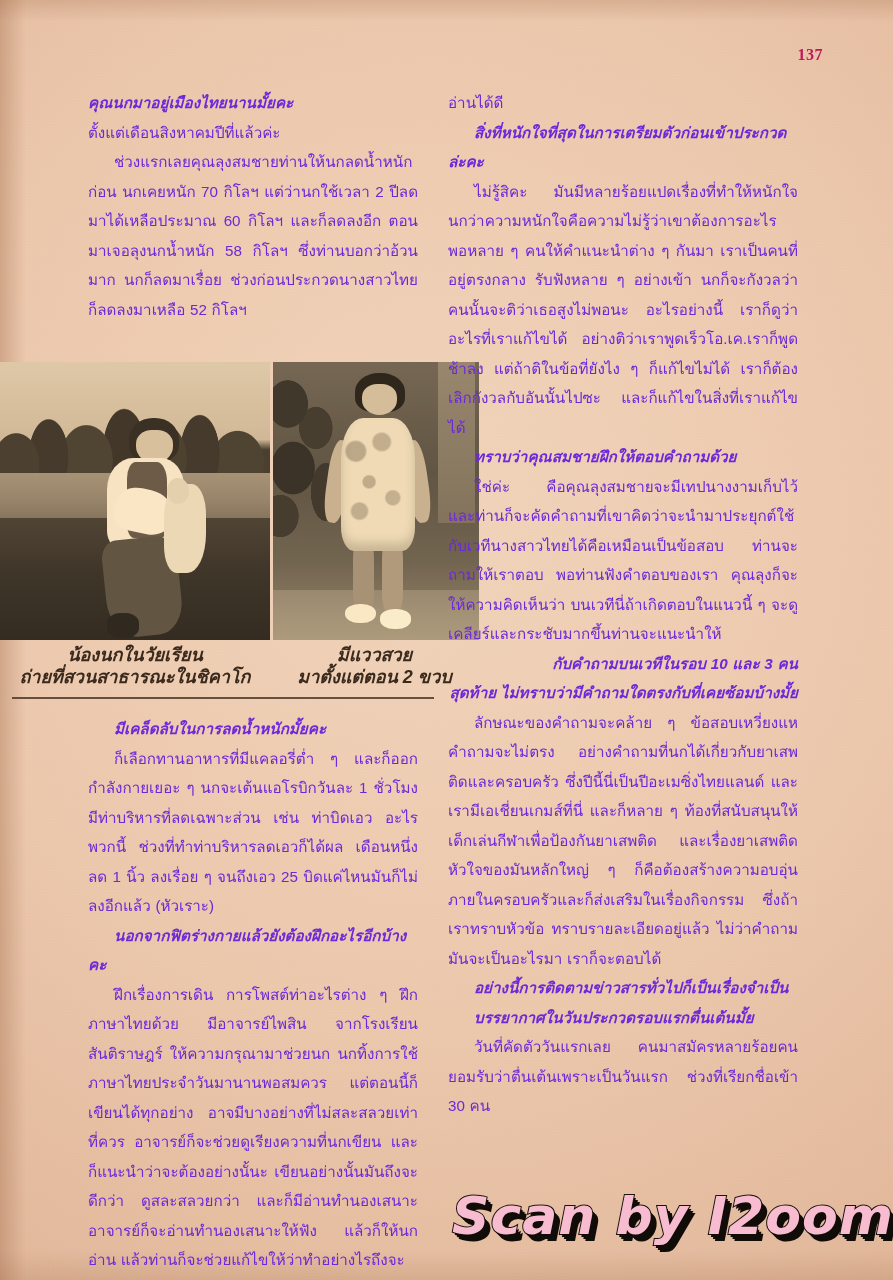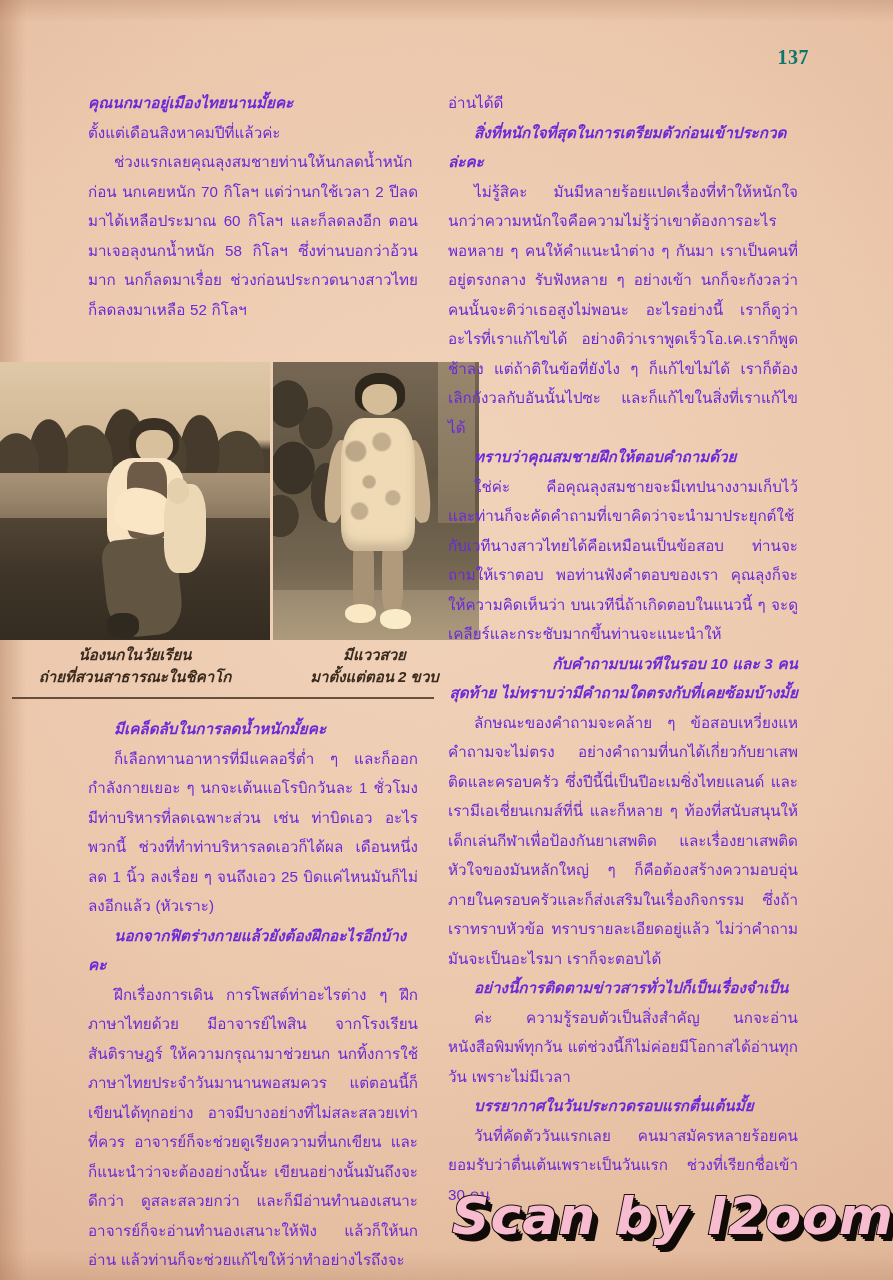--- a/index.html
+++ b/index.html
@@ -41,26 +41,26 @@
     opacity: .30;
     background-image:
       repeating-linear-gradient(0deg, rgba(120,70,40,.05) 0px, rgba(120,70,40,0) 2px, rgba(120,70,40,.04) 3px),
       repeating-linear-gradient(90deg, rgba(120,70,40,.04) 0px, rgba(120,70,40,0) 3px);
     pointer-events: none;
   }
 
   
   .page-number {
     position: absolute;
-    right: 84px;
+    right: 70px;
     top: 46px;
     font-family: "Liberation Serif", "DejaVu Serif", serif;
-    font-size: 20px;
-    font-weight: 700;
-    color: #0f766e;
+    font-size: 16px;
+    font-weight: 700;
+    color: #be185d;
     letter-spacing: .5px;
   }
 
   
   .col {
     position: absolute;
     color: #6d28d9;
     font-family: "Liberation Sans", "DejaVu Sans", sans-serif;
   }
   .col-left  { left: 88px;  top: 88px; width: 330px; }
@@ -259,21 +259,21 @@
     position: absolute;
     left: 0px;
     top: 644px;
     width: 479px;
     display: flex;
   }
   .caption {
     font-family: "Liberation Sans", "DejaVu Sans", sans-serif;
     font-style: italic;
     font-weight: 700;
-    font-size: 15px;
+    font-size: 18px;
     line-height: 22px;
     color: #3a2a1d;
     text-align: center;
   }
   .caption-a { width: 270px; }
   .caption-b { width: 209px; }
 
   .rule {
     position: absolute;
     left: 12px;
@@ -381,19 +381,18 @@
 
   <div class="col col-right">
     <p class="para">อ่านได้ดี</p>
     <p class="para q indent">สิ่งที่หนักใจที่สุดในการเตรียมตัวก่อนเข้าประกวดล่ะคะ</p>
     <p class="para indent">ไม่รู้สิคะ มันมีหลายร้อยแปดเรื่องที่ทำให้หนักใจ นกว่าความหนักใจคือความไม่รู้ว่าเขาต้องการอะไร พอหลาย ๆ คนให้คำแนะนำต่าง ๆ กันมา เราเป็นคนที่อยู่ตรงกลาง รับฟังหลาย ๆ อย่างเข้า นกก็จะกังวลว่าคนนั้นจะติว่าเธอสูงไม่พอนะ อะไรอย่างนี้ เราก็ดูว่าอะไรที่เราแก้ไขได้ อย่างติว่าเราพูดเร็วโอ.เค.เราก็พูดช้าลง แต่ถ้าติในข้อที่ยังไง ๆ ก็แก้ไขไม่ได้ เราก็ต้องเลิกกังวลกับอันนั้นไปซะ และก็แก้ไขในสิ่งที่เราแก้ไขได้</p>
     <p class="para q indent">ทราบว่าคุณสมชายฝึกให้ตอบคำถามด้วย</p>
     <p class="para indent">ใช่ค่ะ คือคุณลุงสมชายจะมีเทปนางงามเก็บไว้ และท่านก็จะคัดคำถามที่เขาคิดว่าจะนำมาประยุกต์ใช้กับเวทีนางสาวไทยได้คือเหมือนเป็นข้อสอบ ท่านจะถามให้เราตอบ พอท่านฟังคำตอบของเรา คุณลุงก็จะให้ความคิดเห็นว่า บนเวทีนี่ถ้าเกิดตอบในแนวนี้ ๆ จะดูเคลียร์และกระชับมากขึ้นท่านจะแนะนำให้</p>
     <p class="para center-q">กับคำถามบนเวทีในรอบ 10 และ 3 คนสุดท้าย ไม่ทราบว่ามีคำถามใดตรงกับที่เคยซ้อมบ้างมั้ย</p>
     <p class="para indent">ลักษณะของคำถามจะคล้าย ๆ ข้อสอบเหวี่ยงแหคำถามจะไม่ตรง อย่างคำถามที่นกได้เกี่ยวกับยาเสพติดและครอบครัว ซึ่งปีนี้นี่เป็นปีอะเมซิ่งไทยแลนด์ และเรามีเอเชี่ยนเกมส์ที่นี่ และก็หลาย ๆ ท้องที่สนับสนุนให้เด็กเล่นกีฬาเพื่อป้องกันยาเสพติด และเรื่องยาเสพติด หัวใจของมันหลักใหญ่ ๆ ก็คือต้องสร้างความอบอุ่นภายในครอบครัวและก็ส่งเสริมในเรื่องกิจกรรม ซึ่งถ้าเราทราบหัวข้อ ทราบรายละเอียดอยู่แล้ว ไม่ว่าคำถามมันจะเป็นอะไรมา เราก็จะตอบได้</p>
     <p class="para q indent">อย่างนี้การติดตามข่าวสารทั่วไปก็เป็นเรื่องจำเป็น</p>
-    <p class="para indent">ค่ะ ความรู้รอบตัวเป็นสิ่งสำคัญ นกจะอ่านหนังสือพิมพ์ทุกวัน แต่ช่วงนี้ก็ไม่ค่อยมีโอกาสได้อ่านทุกวัน เพราะไม่มีเวลา</p>
     <p class="para q indent">บรรยากาศในวันประกวดรอบแรกตื่นเต้นมั้ย</p>
     <p class="para indent">วันที่คัดตัววันแรกเลย คนมาสมัครหลายร้อยคน ยอมรับว่าตื่นเต้นเพราะเป็นวันแรก ช่วงที่เรียกชื่อเข้า 30 คน</p>
   </div>
 
   <div class="watermark">Scan by I2oom</div>
 </div>
 
 </body></html>

